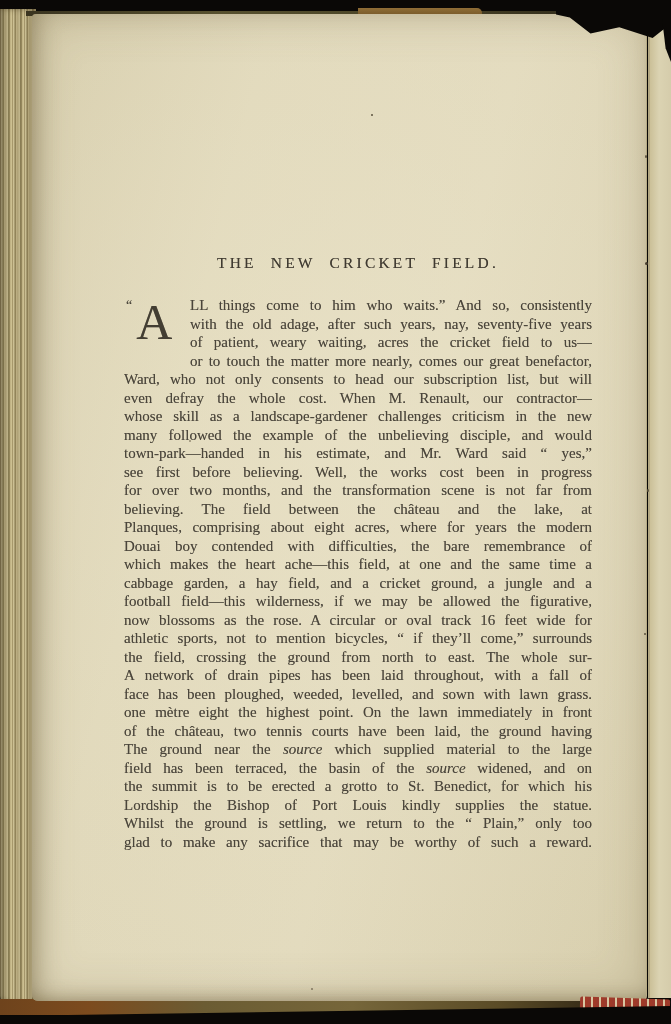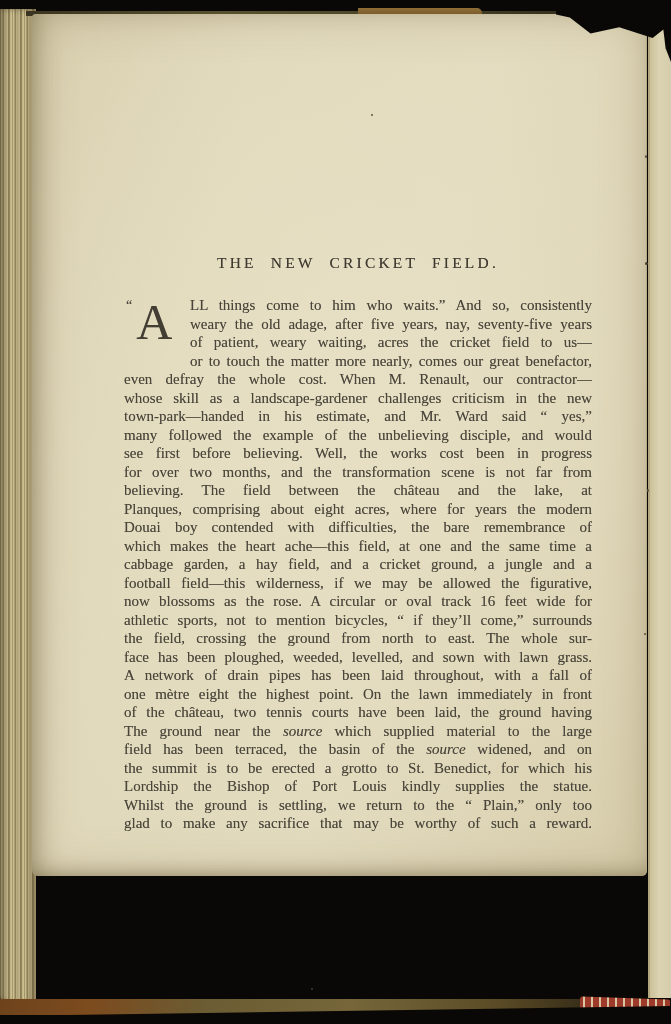--- a/index.html
+++ b/index.html
@@ -16,21 +16,21 @@
     box-shadow:inset -6px 0 8px -3px rgba(75,62,35,.55), inset 4px 0 6px -2px rgba(40,32,15,.6);
     border-bottom-left-radius:8px;}
 
   
   .cover-top-line{position:absolute;left:26px;top:11px;width:552px;height:5px;z-index:1;
     background:linear-gradient(90deg,#3a3420,#57512f 35%,#4a4428 70%,#332e1c);}
   .cover-top-brown{position:absolute;left:358px;top:8px;width:124px;height:10px;z-index:2;
     background:linear-gradient(180deg,#8f6d36,#6e5226);border-radius:0 6px 6px 0;}
 
   
-  .page{position:absolute;left:32px;top:14px;width:614px;height:862px;z-index:3;
+  .page{position:absolute;left:32px;top:14px;width:614px;height:987px;z-index:3;
     background:
       radial-gradient(ellipse 120% 90% at 52% 42%, rgba(236,229,203,.55), rgba(0,0,0,0) 70%),
       linear-gradient(104deg,#d6cdac,#e0d8ba 28%,#e2dabd 58%,#d8cfae 96%);
     border-radius:4px 7px 5px 6px;
     border-right:1px solid #b7ab85;
     box-shadow:inset 0 0 46px rgba(118,102,66,.30), inset 14px 0 26px -12px rgba(105,90,55,.45),
                inset 0 -10px 18px -10px rgba(105,90,55,.5);}
 
   
   .page-sliver{position:absolute;left:648px;top:22px;width:23px;height:976px;z-index:2;
@@ -87,40 +87,41 @@
   <div class="page">
     <div class="textblock">
       <h1 class="title">THE NEW CRICKET FIELD.</h1>
       <div class="bodytext">
         <div class="dropcap">
           <span class="dc-quote">“</span>
           <span class="dc-letter">A</span>
         </div>
 
       <div class="line">LL things come to him who waits.”  And so, consistently</div>
-          <div class="line">weary the old adage, after five years, nay, seventy-five years</div>
+          <div class="line">with the old adage, after such years, nay, seventy-five years</div>
           <div class="line">of patient, weary waiting, acres the cricket field to us—</div>
           <div class="line">or to touch the matter more nearly, comes our great benefactor, Mr.</div>
+          <div class="line">Ward, who not only consents to head our subscription list, but will</div>
           <div class="line">even defray the whole cost.  When M. Renault, our contractor—</div>
           <div class="line">whose skill as a landscape-gardener challenges criticism in the new</div>
+          <div class="line">many followed the example of the unbelieving disciple, and would</div>
           <div class="line">town-park—handed in his estimate, and Mr. Ward said “ yes,”</div>
-          <div class="line">many followed the example of the unbelieving disciple, and would</div>
           <div class="line">see first before believing.  Well, the works cost been in progress</div>
           <div class="line">for over two months, and the transformation scene is not far from</div>
           <div class="line">believing.  The field between the château and the lake, at</div>
           <div class="line">Planques, comprising about eight acres, where for years the modern</div>
           <div class="line">Douai boy contended with difficulties, the bare remembrance of</div>
           <div class="line">which makes the heart ache—this field, at one and the same time a</div>
           <div class="line">cabbage garden, a hay field, and a cricket ground, a jungle and a</div>
           <div class="line">football field—this wilderness, if we may be allowed the figurative,</div>
           <div class="line">now blossoms as the rose.  A circular or oval track 16 feet wide for</div>
           <div class="line">athletic sports, not to mention bicycles, “ if they’ll come,” surrounds</div>
           <div class="line">the field, crossing the ground from north to east.  The whole sur-</div>
+          <div class="line">A network of drain pipes has been laid throughout, with a fall of</div>
           <div class="line">face has been ploughed, weeded, levelled, and sown with lawn grass.</div>
-          <div class="line">A network of drain pipes has been laid throughout, with a fall of</div>
           <div class="line">one mètre eight the highest point.  On the lawn immediately in front</div>
           <div class="line">of the château, two tennis courts have been laid, the ground having</div>
           <div class="line">The ground near the <i>source</i> which supplied material to the large</div>
           <div class="line">field has been terraced, the basin of the <i>source</i> widened, and on</div>
           <div class="line">the summit is to be erected a grotto to St. Benedict, for which his</div>
           <div class="line">Lordship the Bishop of Port Louis kindly supplies the statue.</div>
           <div class="line">Whilst the ground is settling, we return to the “ Plain,” only too</div>
           <div class="line">glad to make any sacrifice that may be worthy of such a reward.</div>
         </div>
     </div>

